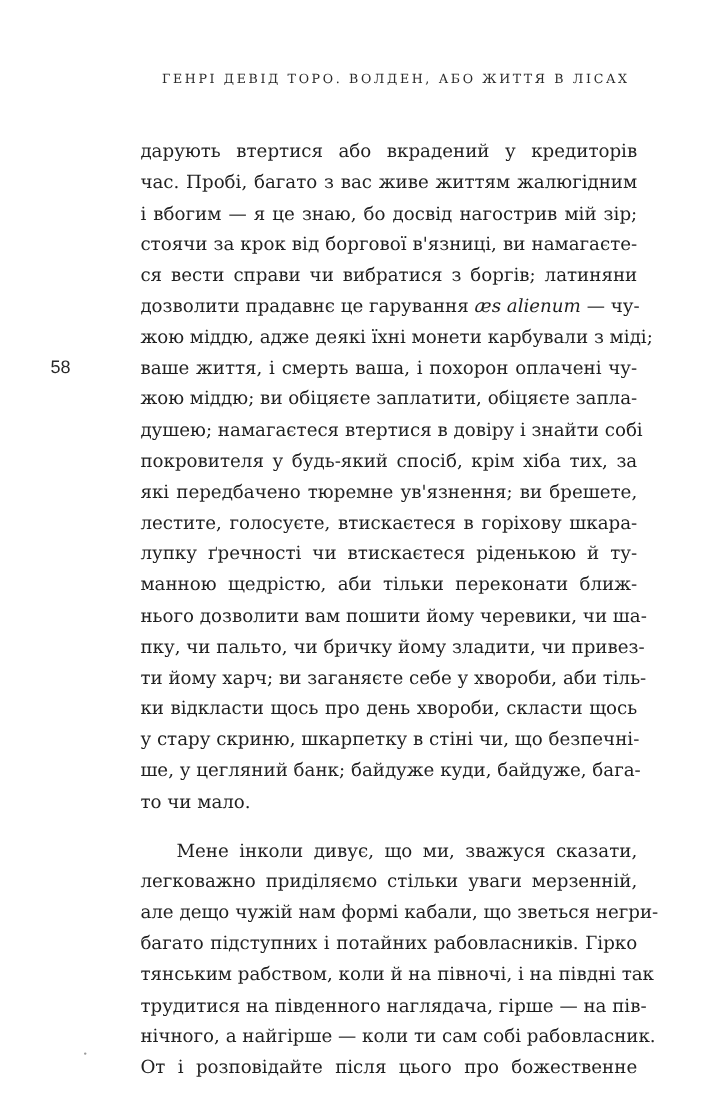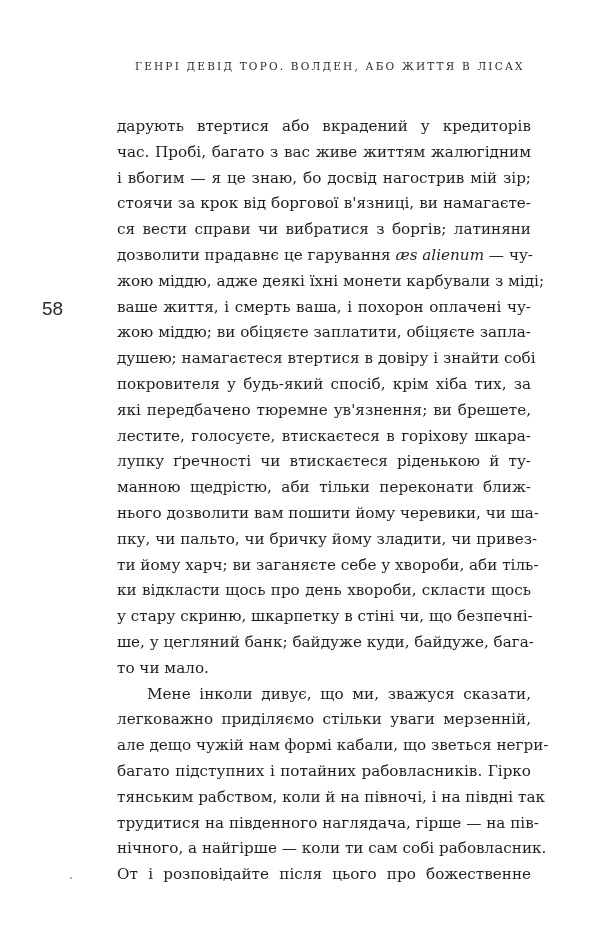--- a/index.html
+++ b/index.html
@@ -24,21 +24,21 @@
       letter-spacing: 2.2px;
       color: #2a2a2a;
       white-space: nowrap;
       text-align: left;
     }
     .page-number {
       position: absolute;
       top: 298px;
       left: 42px;
       font-family: "Liberation Sans", sans-serif;
-      font-size: 19px;
+      font-size: 15px;
       color: #2a2a2a;
     }
     .text-block {
       position: absolute;
       top: 114px;
       left: 117px;
       width: 414px;
       font-family: "DejaVu Serif", serif;
       font-size: 15.2px;
       line-height: 25.8px;
@@ -50,20 +50,21 @@
       text-align: justify;
       text-align-last: justify;
       height: 25.8px;
       overflow: visible;
     }
     .line.last {
       text-align-last: left;
     }
     .line.indent {
       padding-left: 30px;
+      margin-top: 15px;
     }
     .latin {
       font-style: italic;
     }
     .speck {
       position: absolute;
       left: 70px;
       top: 877px;
       width: 2px;
       height: 2px;

